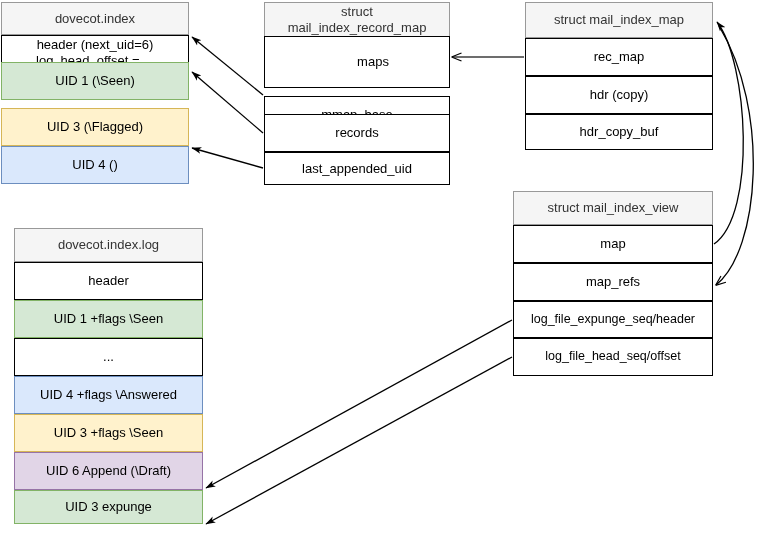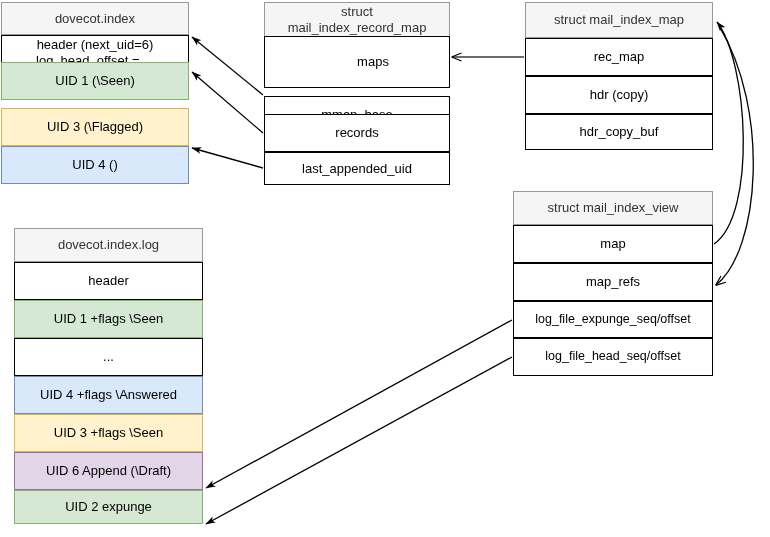--- a/index.html
+++ b/index.html
@@ -104,33 +104,33 @@
     <div class="cell title" style="left:525px; top:2px; width:188px; height:36px;">struct mail_index_map</div>
     <div class="cell" style="left:525px; top:38px; width:188px; height:38px;">rec_map</div>
     <div class="cell" style="left:525px; top:76px; width:188px; height:38px;">hdr (copy)</div>
     <div class="cell" style="left:525px; top:114px; width:188px; height:36px;">hdr_copy_buf</div>
   </div>
 
   <div class="box">
     <div class="cell title" style="left:513px; top:191px; width:200px; height:34px;">struct mail_index_view</div>
     <div class="cell" style="left:513px; top:225px; width:200px; height:38px;">map</div>
     <div class="cell" style="left:513px; top:263px; width:200px; height:38px;">map_refs</div>
-    <div class="cell small" style="left:513px; top:301px; width:200px; height:37px;">log_file_expunge_seq/offset</div>
+    <div class="cell small" style="left:513px; top:301px; width:200px; height:37px;">log_file_expunge_seq/header</div>
     <div class="cell small" style="left:513px; top:338px; width:200px; height:38px;">log_file_head_seq/offset</div>
   </div>
 
   <div class="box">
     <div class="cell title" style="left:14px; top:228px; width:189px; height:34px;">dovecot.index.log</div>
     <div class="cell" style="left:14px; top:262px; width:189px; height:38px;">header</div>
     <div class="cell green" style="left:14px; top:300px; width:189px; height:38px;">UID 1 +flags \Seen</div>
     <div class="cell" style="left:14px; top:338px; width:189px; height:38px;">...</div>
     <div class="cell blue" style="left:14px; top:376px; width:189px; height:38px;">UID 4 +flags \Answered</div>
     <div class="cell yellow" style="left:14px; top:414px; width:189px; height:38px;">UID 3 +flags \Seen</div>
     <div class="cell purple" style="left:14px; top:452px; width:189px; height:38px;">UID 6 Append (\Draft)</div>
-    <div class="cell green" style="left:14px; top:490px; width:189px; height:34px;">UID 2 expunge</div>
+    <div class="cell green" style="left:14px; top:490px; width:189px; height:34px;">UID 3 expunge</div>
   </div>
 
 
   <svg class="edges" viewBox="0 0 770 537">
     <defs>
       <marker id="arrow-filled" markerWidth="12" markerHeight="12" refX="9.4" refY="4" orient="auto" markerUnits="userSpaceOnUse">
         <path d="M0,0.6 L10,4 L0,7.4 L2.6,4 Z" fill="#000000"></path>
       </marker>
       <marker id="arrow-open" markerWidth="13" markerHeight="12" refX="10.5" refY="4.5" orient="auto" markerUnits="userSpaceOnUse">
         <path d="M11,4.5 L1,0.5 M11,4.5 L1,8.5" fill="none" stroke="#000000" stroke-width="1.2"></path>

